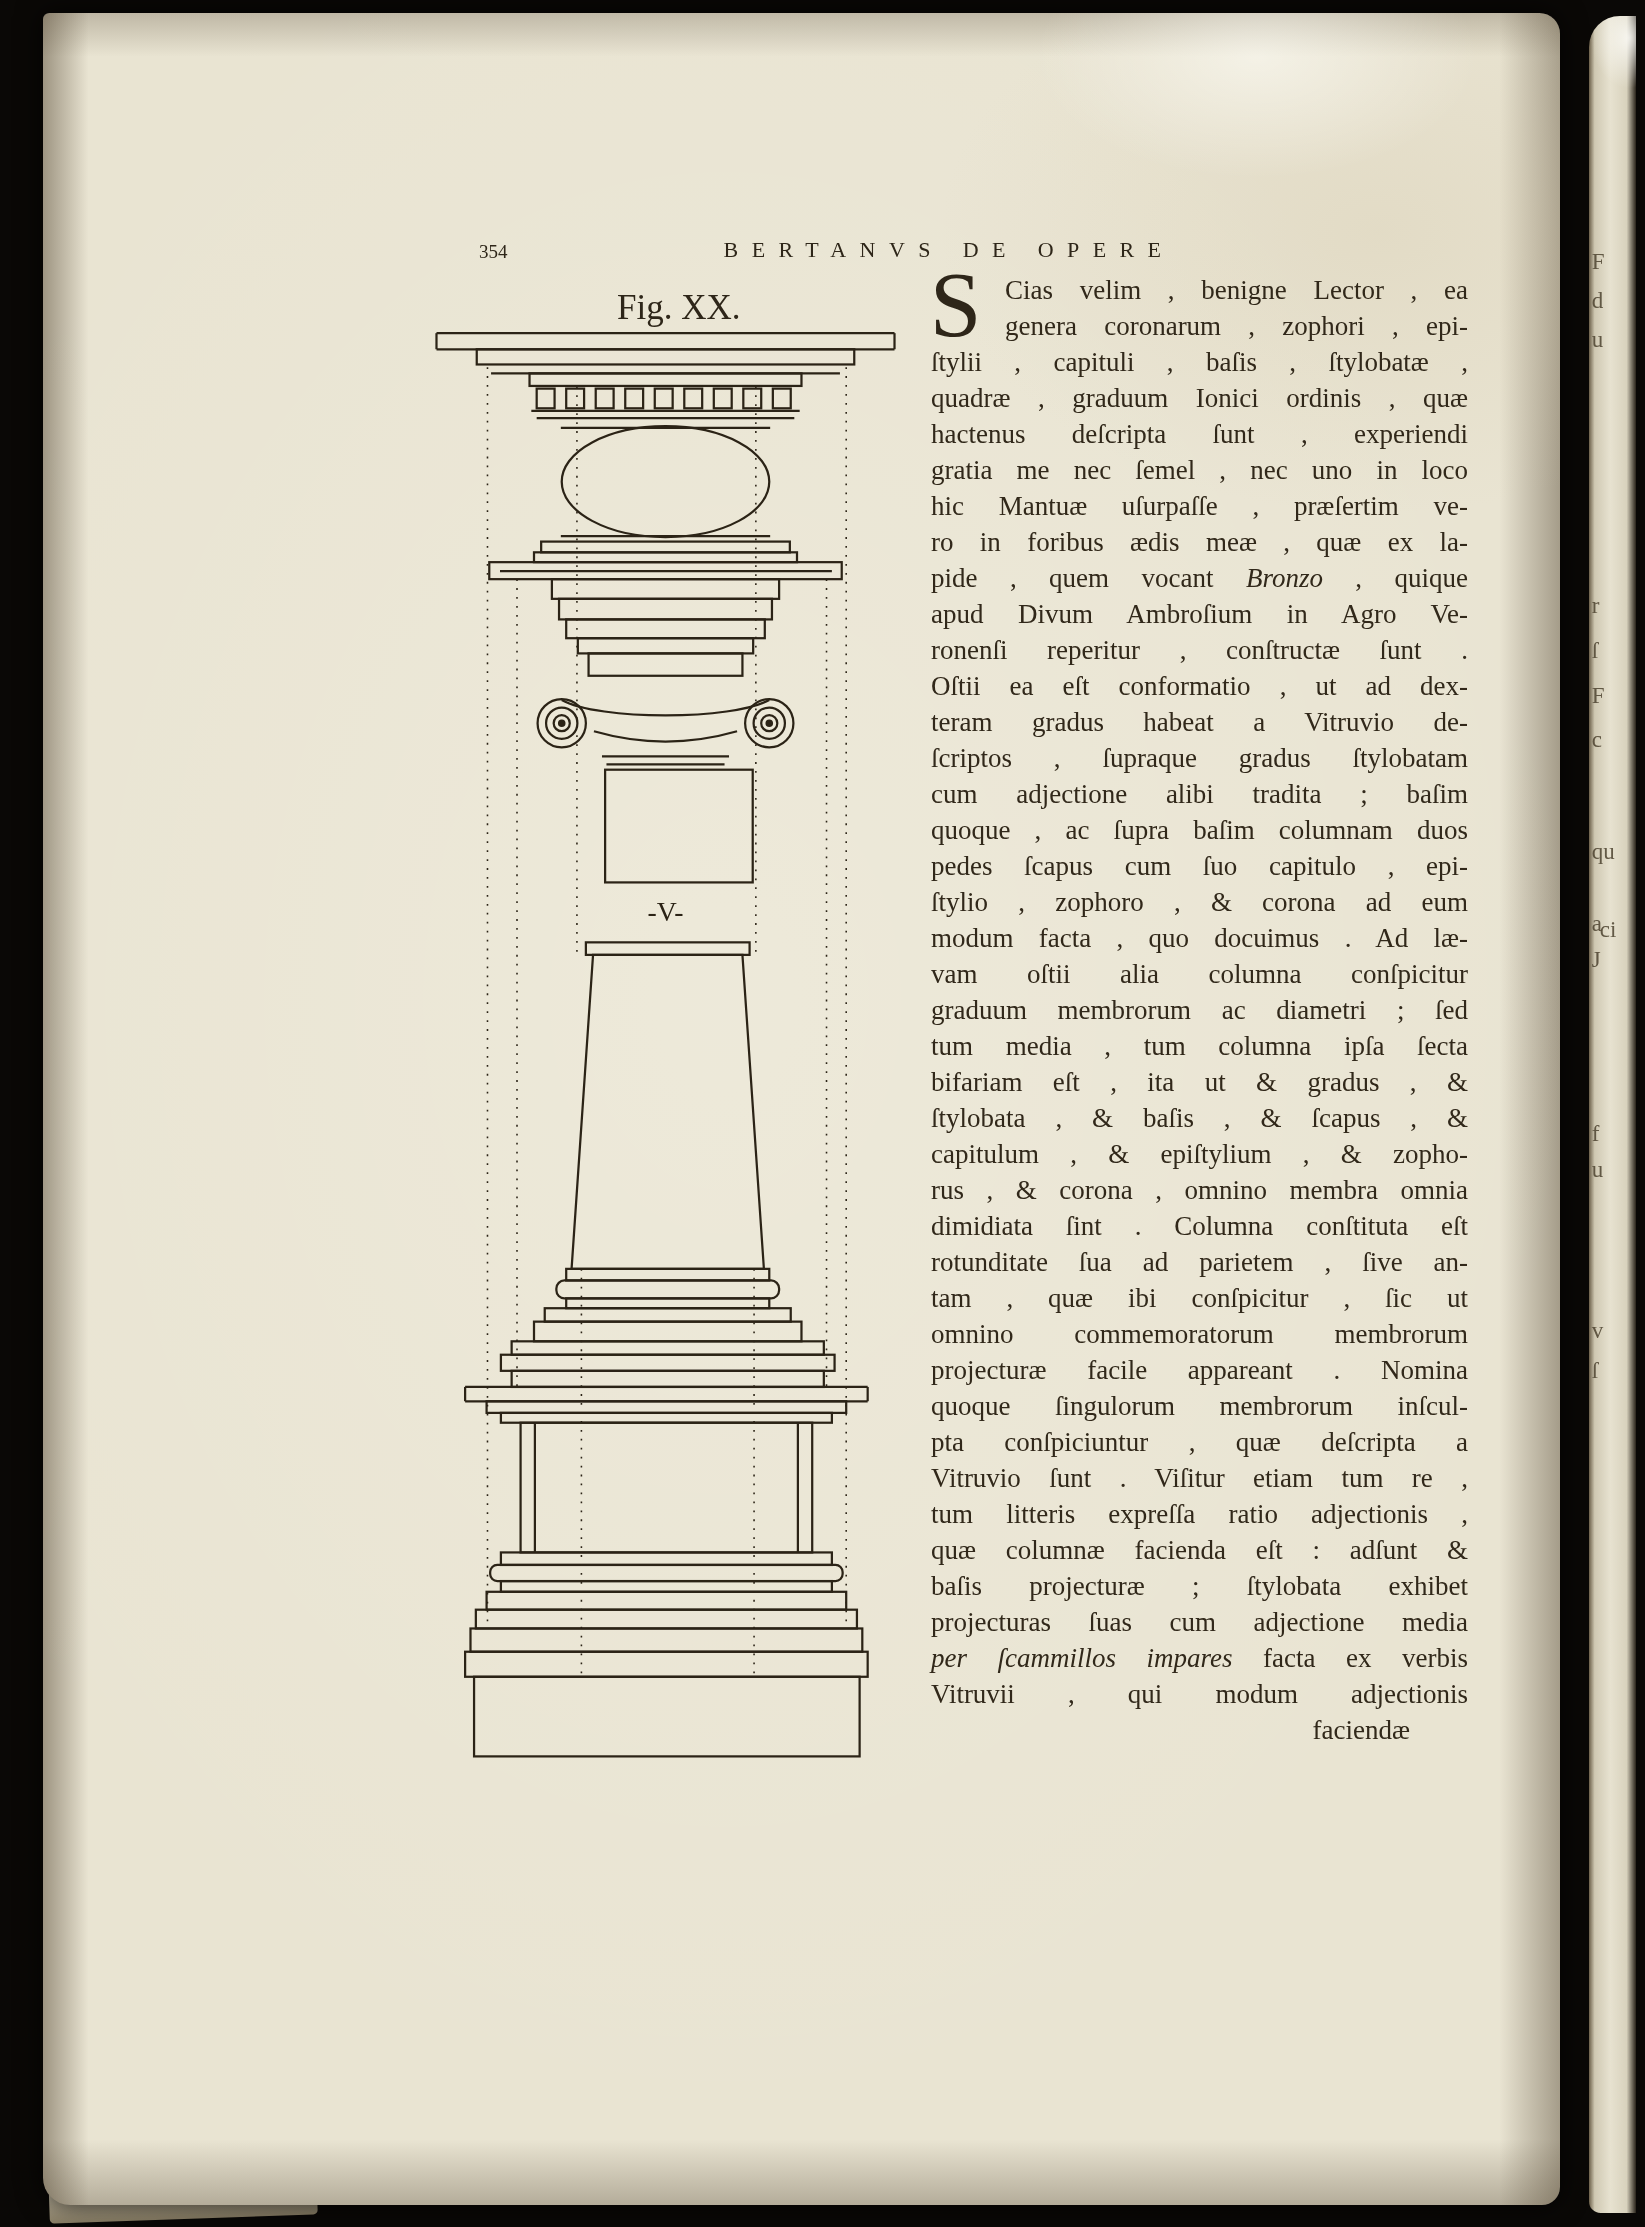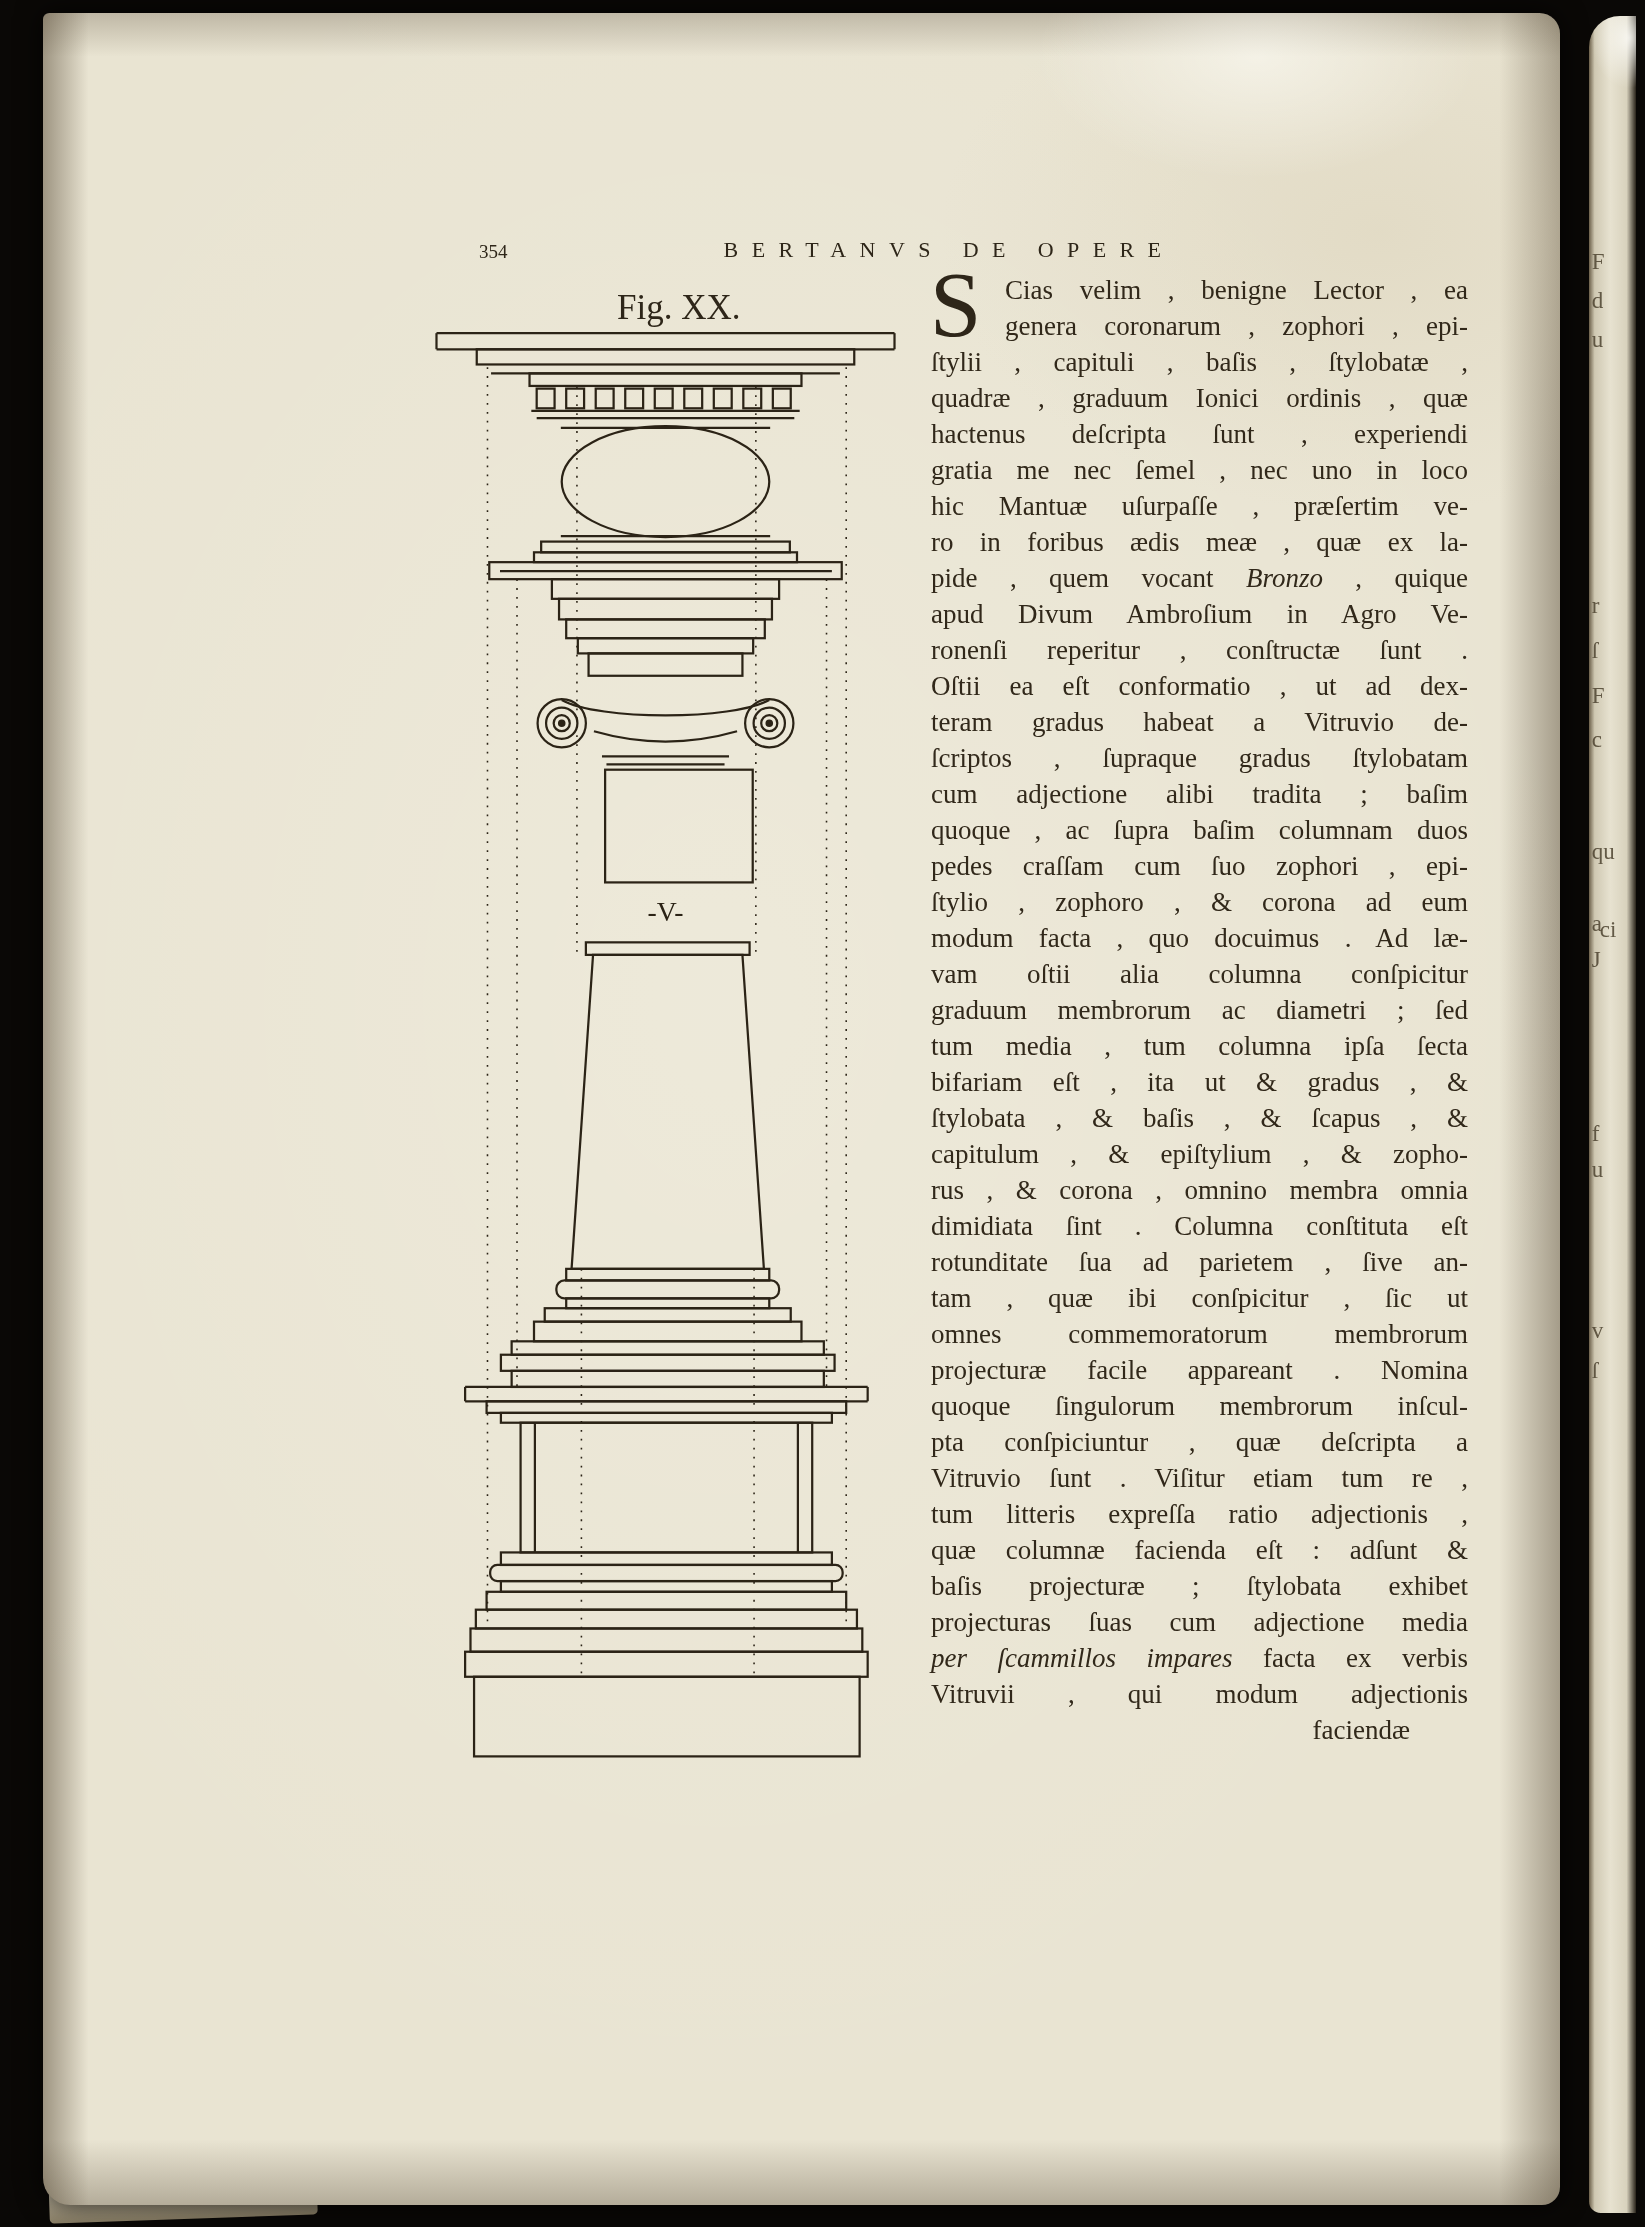--- a/index.html
+++ b/index.html
@@ -232,34 +232,34 @@
         <div class="text-line"><span>hic Mantuæ uſurpaſſe , præſertim ve-</span></div>
         <div class="text-line"><span>ro in foribus ædis meæ , quæ ex la-</span></div>
         <div class="text-line"><span>pide , quem vocant </span><span class="italic">Bronzo</span><span> , quique</span></div>
         <div class="text-line"><span>apud Divum Ambroſium in Agro Ve-</span></div>
         <div class="text-line"><span>ronenſi reperitur , conſtructæ ſunt .</span></div>
         <div class="text-line"><span>Oſtii ea eſt conformatio , ut ad dex-</span></div>
         <div class="text-line"><span>teram gradus habeat a Vitruvio de-</span></div>
         <div class="text-line"><span>ſcriptos , ſupraque gradus ſtylobatam</span></div>
         <div class="text-line"><span>cum adjectione alibi tradita ; baſim</span></div>
         <div class="text-line"><span>quoque , ac ſupra baſim columnam duos</span></div>
-        <div class="text-line"><span>pedes craſſam cum ſuo zophori , epi-</span></div>
+        <div class="text-line"><span>pedes ſcapus cum ſuo capitulo , epi-</span></div>
         <div class="text-line"><span>ſtylio , zophoro , &amp; corona ad eum</span></div>
         <div class="text-line"><span>modum facta , quo docuimus . Ad læ-</span></div>
         <div class="text-line"><span>vam oſtii alia columna conſpicitur</span></div>
         <div class="text-line"><span>graduum membrorum ac diametri ; ſed</span></div>
         <div class="text-line"><span>tum media , tum columna ipſa ſecta</span></div>
         <div class="text-line"><span>bifariam eſt , ita ut &amp; gradus , &amp;</span></div>
         <div class="text-line"><span>ſtylobata , &amp; baſis , &amp; ſcapus , &amp;</span></div>
         <div class="text-line"><span>capitulum , &amp; epiſtylium , &amp; zopho-</span></div>
         <div class="text-line"><span>rus , &amp; corona , omnino membra omnia</span></div>
         <div class="text-line"><span>dimidiata ſint . Columna conſtituta eſt</span></div>
         <div class="text-line"><span>rotunditate ſua ad parietem , ſive an-</span></div>
         <div class="text-line"><span>tam , quæ ibi conſpicitur , ſic ut</span></div>
-        <div class="text-line"><span>omnes commemoratorum membrorum</span></div>
+        <div class="text-line"><span>omnino commemoratorum membrorum</span></div>
         <div class="text-line"><span>projecturæ facile appareant . Nomina</span></div>
         <div class="text-line"><span>quoque ſingulorum membrorum inſcul-</span></div>
         <div class="text-line"><span>pta conſpiciuntur , quæ deſcripta a</span></div>
         <div class="text-line"><span>Vitruvio ſunt . Viſitur etiam tum re ,</span></div>
         <div class="text-line"><span>tum litteris expreſſa ratio adjectionis ,</span></div>
         <div class="text-line"><span>quæ columnæ facienda eſt : adſunt &amp;</span></div>
         <div class="text-line"><span>baſis projecturæ ; ſtylobata exhibet</span></div>
         <div class="text-line"><span>projecturas ſuas cum adjectione media</span></div>
         <div class="text-line"><span class="italic">per ſcammillos impares</span><span> facta ex verbis</span></div>
         <div class="text-line"><span>Vitruvii , qui modum adjectionis</span></div>

